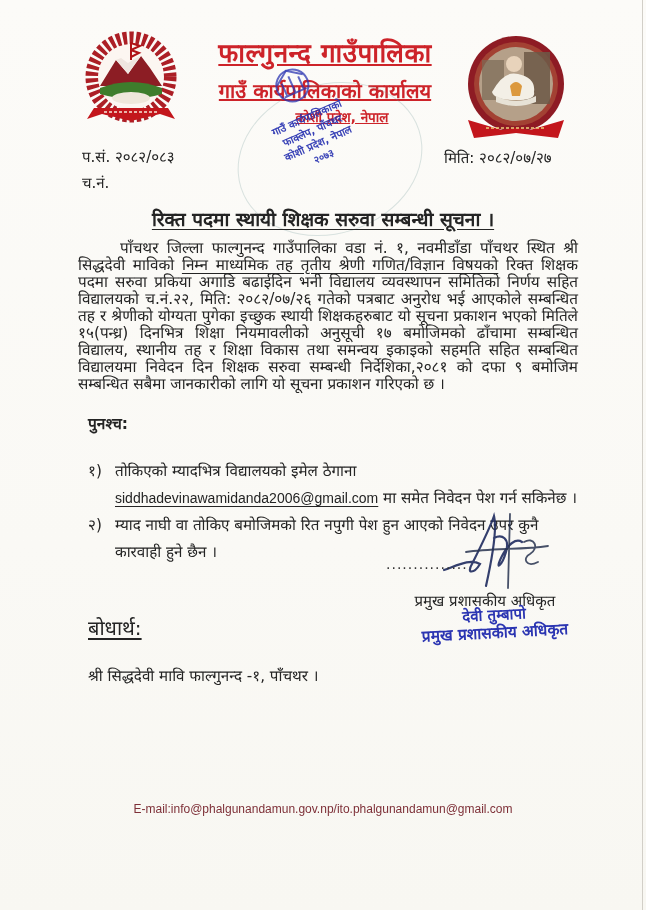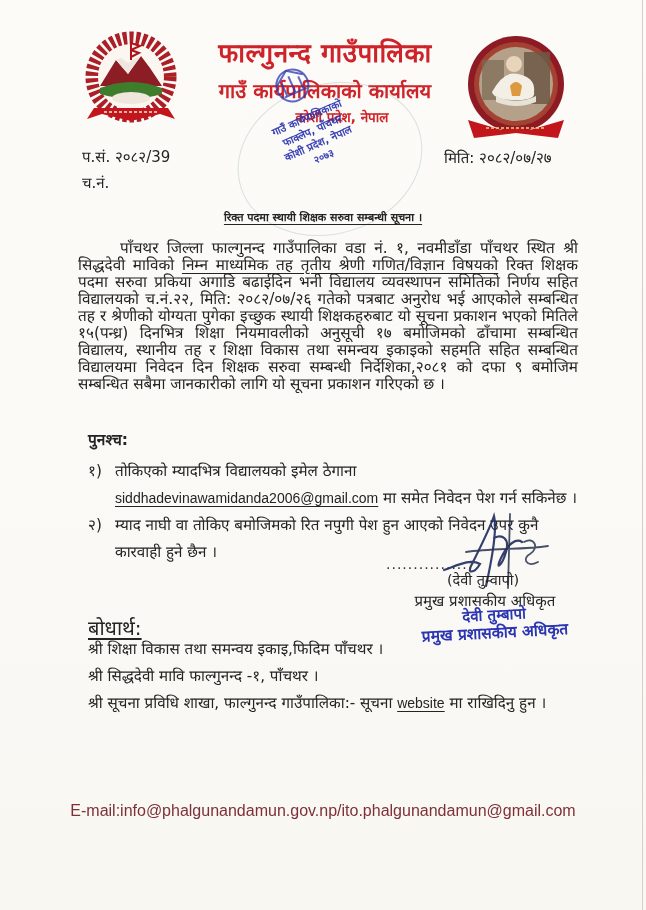--- a/index.html
+++ b/index.html
@@ -1,21 +1,21 @@
 <!DOCTYPE html>
 <html><head>
 <meta charset="utf-8">
 <style>
   html,body{margin:0;padding:0;background:#e8e6e1;}
   .page{position:relative;width:646px;height:910px;margin:0 auto;
         background:linear-gradient(180deg,#fcfbf8 0%,#faf9f5 60%,#f8f7f2 100%);
         font-family:"DejaVu Sans",sans-serif;color:#242424;overflow:hidden;}
   .scan-edge{position:absolute;right:3px;top:0;width:1px;height:910px;background:#d2cfc8;}
   
-  .hdr-center{position:absolute;left:160px;top:34px;width:330px;text-align:center;}
+  .hdr-center{position:absolute;left:160px;top:34px;width:330px;text-align:center;text-decoration:underline;}
   .muni-name{font-size:26px;font-weight:bold;letter-spacing:.5px;}
   .office-name{font-size:20px;font-weight:bold;margin-top:7px;}
   .loc-line{font-size:14px;font-weight:bold;margin-top:8px;padding-left:70px;}
   .prov-line{font-size:13.5px;font-weight:bold;margin-top:4px;padding-left:34px;}
   .emblem{position:absolute;}
   .emblem-left{left:78px;top:30px;}
   .emblem-right{left:462px;top:34px;}
   
   .stamp-hdr{position:absolute;left:233px;top:58px;width:170px;height:170px;
              transform:rotate(-24deg);text-align:center;opacity:.93;pointer-events:none;}
@@ -23,26 +23,26 @@
   .stamp-year{font-size:10px;font-weight:bold;}
   .stamp-ellipse{position:absolute;left:236px;top:84px;width:186px;height:148px;
                  border:1.5px solid rgba(110,150,150,.25);border-radius:50%;
                  transform:rotate(-18deg);}
   
   .ref-no{position:absolute;left:82px;top:146px;font-size:15px;}
   .ch-no{position:absolute;left:82px;top:172px;font-size:15px;text-align:center;}
   .date{position:absolute;left:444px;top:147px;font-size:15px;}
   
   .title-wrap{position:absolute;left:0;top:206px;width:646px;text-align:center;}
-  .title{display:inline-block;font-size:11px;font-weight:bold;
+  .title{display:inline-block;font-size:19px;font-weight:bold;
          text-decoration:underline;text-underline-offset:3px;}
   .body-par{position:absolute;left:78px;top:240px;width:500px;font-size:15.3px;
             line-height:17px;text-align:justify;text-indent:42px;}
   .u{text-decoration:underline;text-underline-offset:3px;text-align:right;}
-  .ps-head{position:absolute;left:88px;top:428px;font-size:15.5px;font-weight:bold;
+  .ps-head{position:absolute;left:88px;top:412px;font-size:15.5px;font-weight:bold;
            text-underline-offset:3px;}
   .ps-list{position:absolute;left:88px;top:458px;width:494px;font-size:15.2px;line-height:26.5px;}
   .ps-item{position:relative;padding-left:27px;margin-bottom:1px;}
   .ps-marker{position:absolute;left:0;top:0;}
   .latin{font-family:"Liberation Sans",sans-serif;font-size:14px;}
   
   .sig-scribble{position:absolute;left:436px;top:508px;}
   .sig-dots{position:absolute;left:386px;top:556px;font-size:14px;letter-spacing:1px;color:#333;}
   .sig-name{position:absolute;left:398px;top:569px;width:170px;text-align:center;font-size:14.5px;}
   .sig-desig{position:absolute;left:390px;top:590px;width:190px;text-align:center;font-size:15px;}
@@ -51,21 +51,21 @@
   .sig-stamp .s1{font-size:15px;}
   .sig-stamp .s2{font-size:15.5px;}
   
   .cc-head{position:absolute;left:88px;top:614px;font-size:20px;font-weight:normal;
            text-decoration:underline;text-underline-offset:3px;}
   .cc1{position:absolute;left:88px;top:638px;font-size:15.2px;}
   .cc2{position:absolute;left:88px;top:665px;font-size:15.2px;text-align:center;}
   .cc3{position:absolute;left:88px;top:692px;font-size:15.2px;}
   
   .footer{position:absolute;left:0;top:802px;width:646px;text-align:center;
-          font-family:"Liberation Sans",sans-serif;font-size:16px;}
+          font-family:"Liberation Sans",sans-serif;font-size:12px;}
 </style>
 </head>
 <body>
 
 <div class="page">
   <div class="scan-edge"></div>
 
   <div class="emblem emblem-left">
     <svg width="106" height="100" viewBox="0 0 106 100">
       <circle cx="53" cy="47" r="39" fill="none" stroke="#a8131a" stroke-width="13" stroke-dasharray="4 2.5" opacity=".95"></circle>
@@ -108,21 +108,21 @@
     <svg width="52" height="50" viewBox="0 0 52 50" style="display:block;margin:0 auto;">
       <circle cx="26" cy="22" r="16" fill="none" stroke="#2b35b2" stroke-width="2" opacity=".8"></circle>
       <path d="M14,30 L38,30 M17,30 L17,16 M26,30 L26,12 M35,30 L35,16 M12,16 L26,6 L40,16" fill="none" stroke="#2b35b2" stroke-width="2" opacity=".8"></path>
     </svg>
     <div class="ln">गाउँ कार्यपालिकाको</div>
     <div class="ln">फाक्लेप, पाँचथर</div>
     <div class="ln">कोशी प्रदेश, नेपाल</div>
     <div class="stamp-year">२०७३</div>
   </div>
 
-  <div class="ref-no">प.सं. २०८२/39</div>
+  <div class="ref-no">प.सं. २०८२/०८३</div>
   <div class="ch-no">च.नं.</div>
   <div class="date">मिति: २०८२/०७/२७</div>
 
   <div class="title-wrap">
     <span class="title">रिक्त पदमा स्थायी शिक्षक सरुवा सम्बन्धी सूचना ।</span>
   </div>
 
   <div class="body-par">
     <span>पाँचथर जिल्ला फाल्गुनन्द गाउँपालिका वडा नं. १, नवमीडाँडा पाँचथर स्थित श्री सिद्धदेवी माविको </span><span class="u">निम्न माध्यमिक तह तृतीय श्रेणी गणित/विज्ञान विषयको</span><span> रिक्त शिक्षक पदमा सरुवा प्रकिया अगाडि बढाईदिन भनी विद्यालय व्यवस्थापन समितिको निर्णय सहित विद्यालयको च.नं.२२, मिति: २०८२/०७/२६ गतेको पत्रबाट अनुरोध भई आएकोले सम्बन्धित तह र श्रेणीको योग्यता पुगेका इच्छुक स्थायी शिक्षकहरुबाट यो सूचना प्रकाशन भएको मितिले १५(पन्ध्र) दिनभित्र शिक्षा नियमावलीको अनुसूची १७ बमोजिमको ढाँचामा सम्बन्धित विद्यालय, स्थानीय तह र शिक्षा विकास तथा समन्वय इकाइको सहमति सहित सम्बन्धित विद्यालयमा निवेदन दिन शिक्षक सरुवा सम्बन्धी निर्देशिका,२०८१ को दफा ९ बमोजिम सम्बन्धित सबैमा जानकारीको लागि यो सूचना प्रकाशन गरिएको छ ।</span>
   </div>
@@ -140,28 +140,23 @@
   </div>
 
   <div class="sig-scribble">
     <svg width="120" height="95" viewBox="0 0 120 95">
       <path d="M8,62 C20,58 34,50 44,56 C38,66 30,66 36,56 C46,36 54,20 58,8 C62,24 54,60 50,78
                M58,30 C66,26 74,30 70,44 C66,58 58,64 66,48 C72,36 80,30 86,34" fill="none" stroke="#1e2a5e" stroke-width="2.2" opacity=".9" stroke-linecap="round"></path>
       <path d="M74,6 L72,80 M88,34 C98,28 104,40 94,46 C86,50 90,60 102,54 M30,44 C55,40 85,42 112,38" fill="none" stroke="#27324f" stroke-width="1.8" opacity=".85" stroke-linecap="round"></path>
     </svg>
   </div>
   <div class="sig-dots">...............</div>
-  <div class="sig-name">(देवी तुम्वापो)</div>
   <div class="sig-desig">प्रमुख प्रशासकीय अधिकृत</div>
   <div class="sig-stamp" style="color:#2b35b2;">
     <div class="s1">देवी तुम्बापो</div>
     <div class="s2">प्रमुख प्रशासकीय अधिकृत</div>
   </div>
 
   <div class="cc-head">बोधार्थ:</div>
-  <div class="cc1">श्री शिक्षा विकास तथा समन्वय इकाइ,फिदिम पाँचथर ।</div>
   <div class="cc2">श्री सिद्धदेवी मावि फाल्गुनन्द -१, पाँचथर ।</div>
-  <div class="cc3">
-    <span>श्री सूचना प्रविधि शाखा, फाल्गुनन्द गाउँपालिका:- सूचना </span><span class="u latin">website</span><span> मा राखिदिनु हुन ।</span>
-  </div>
 
   <div class="footer" style="color:#7e3038;">E-mail:info@phalgunandamun.gov.np/ito.phalgunandamun@gmail.com</div>
 </div>
 
 </body></html>

